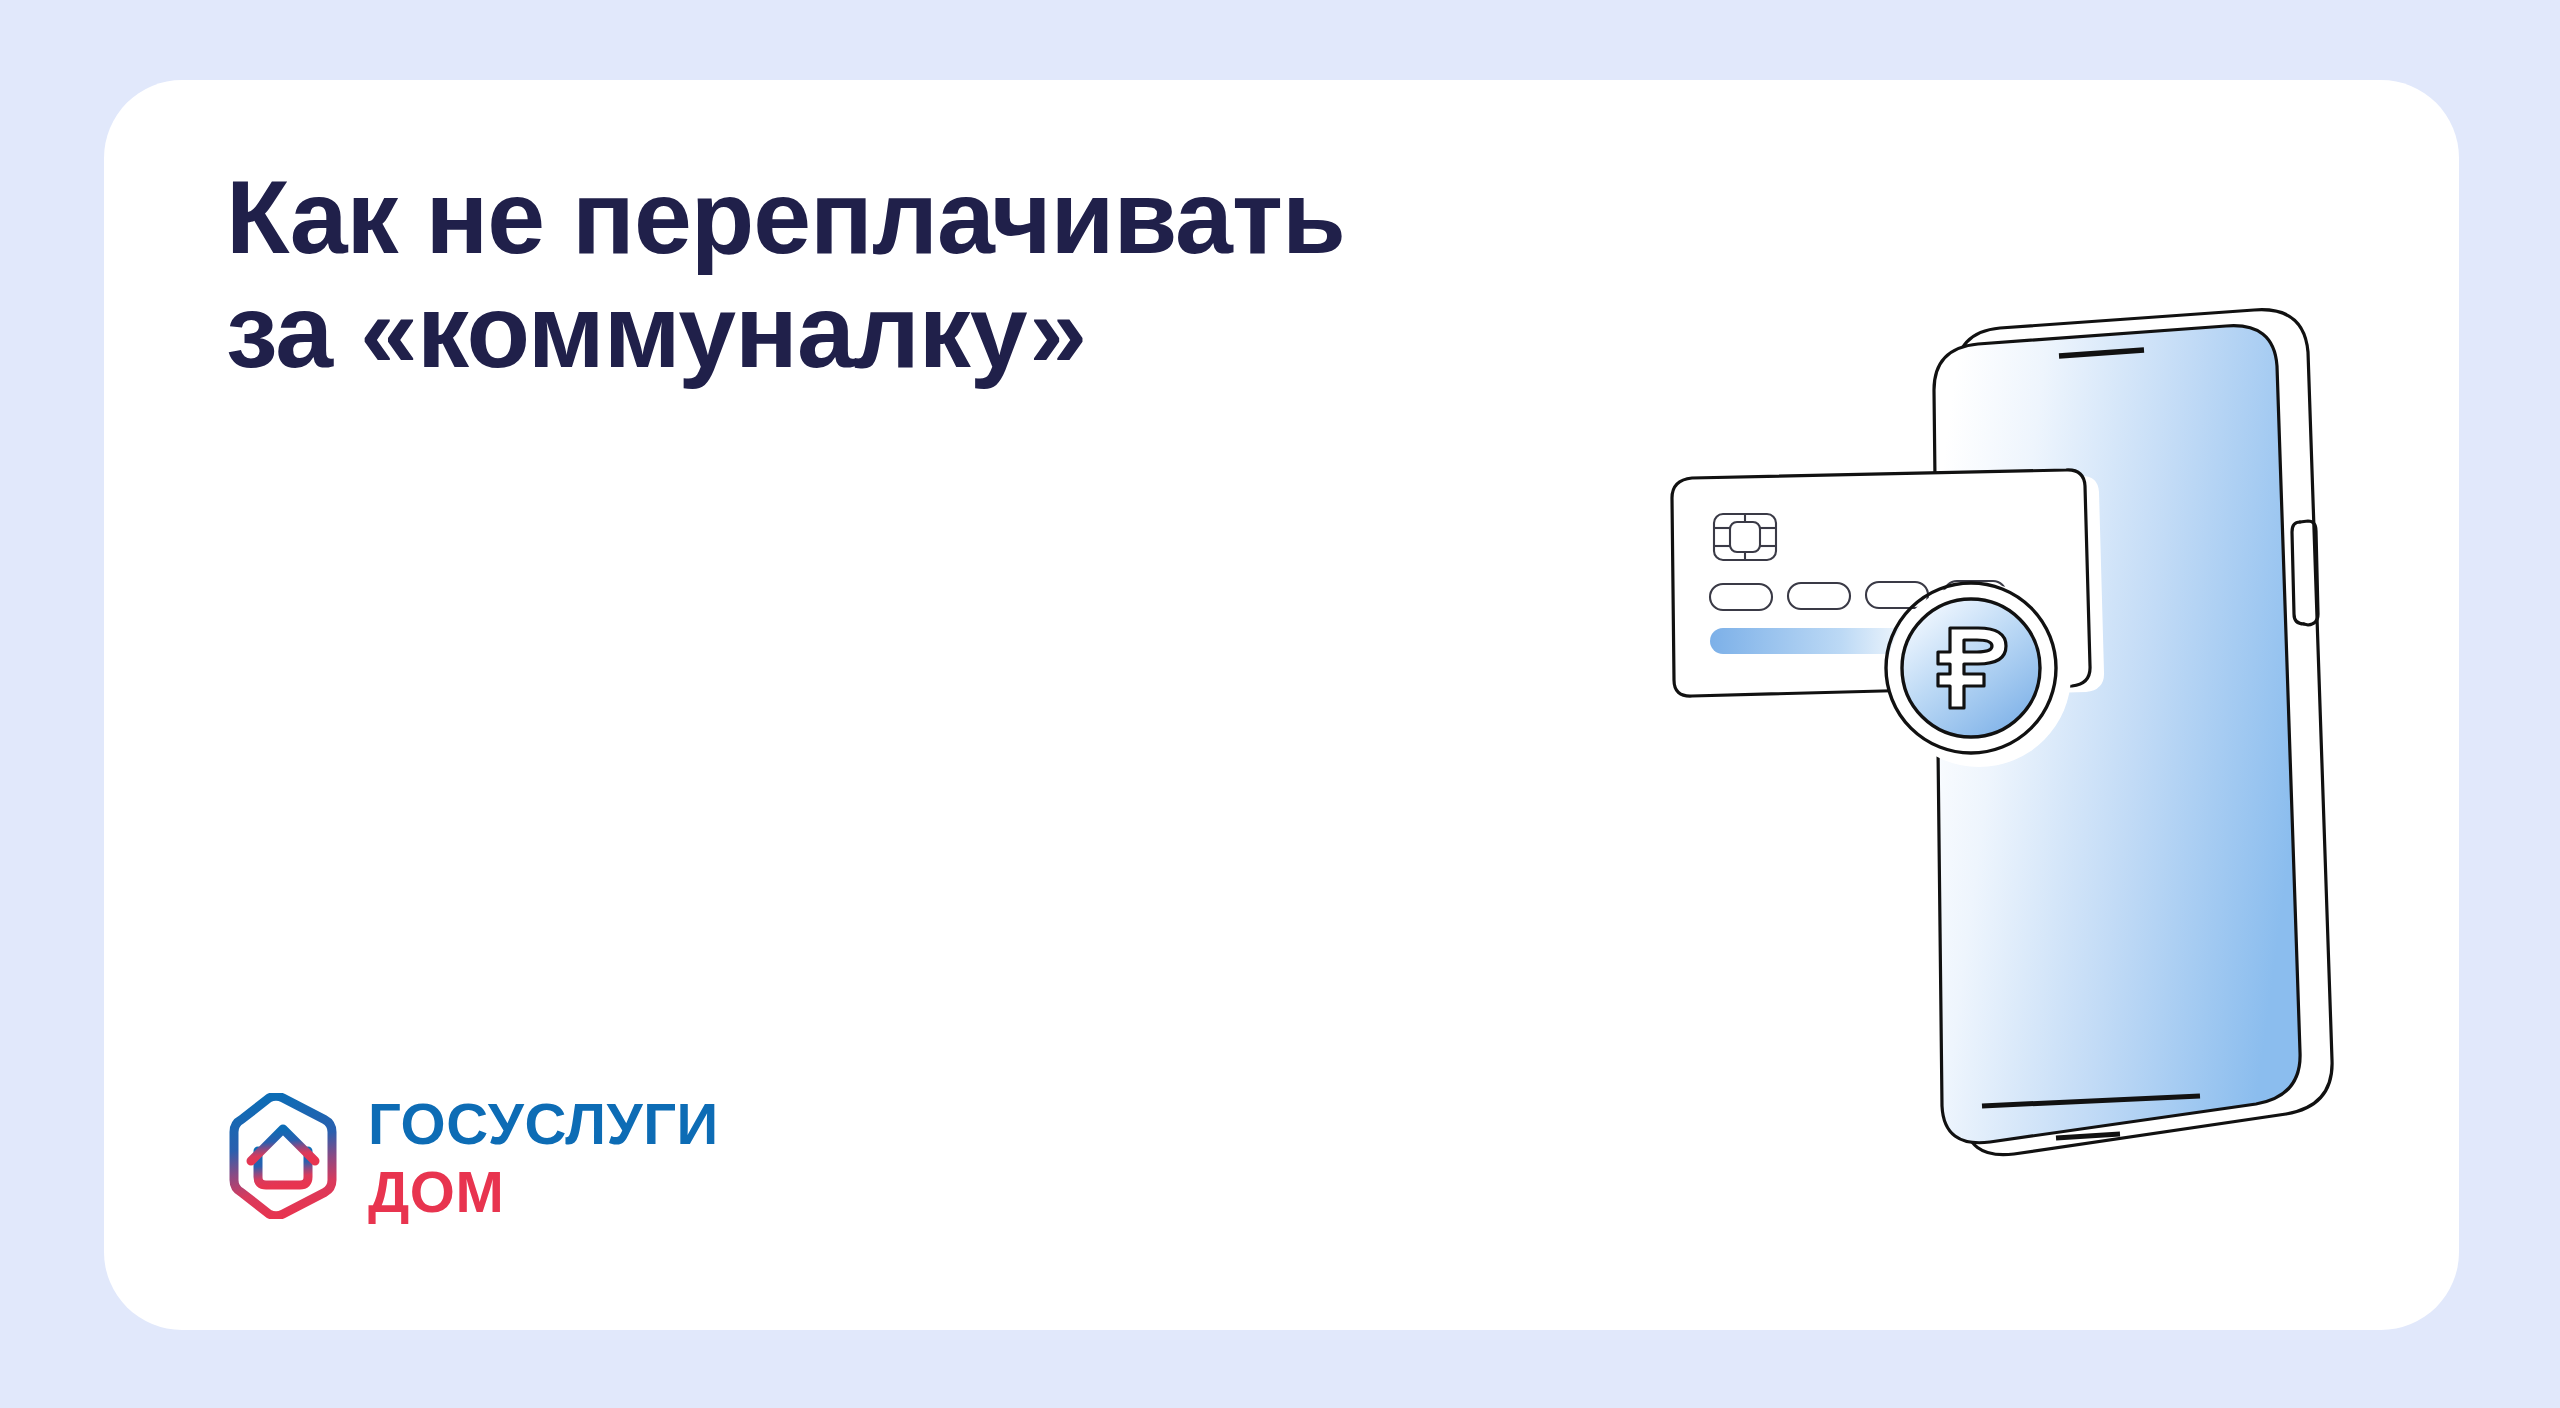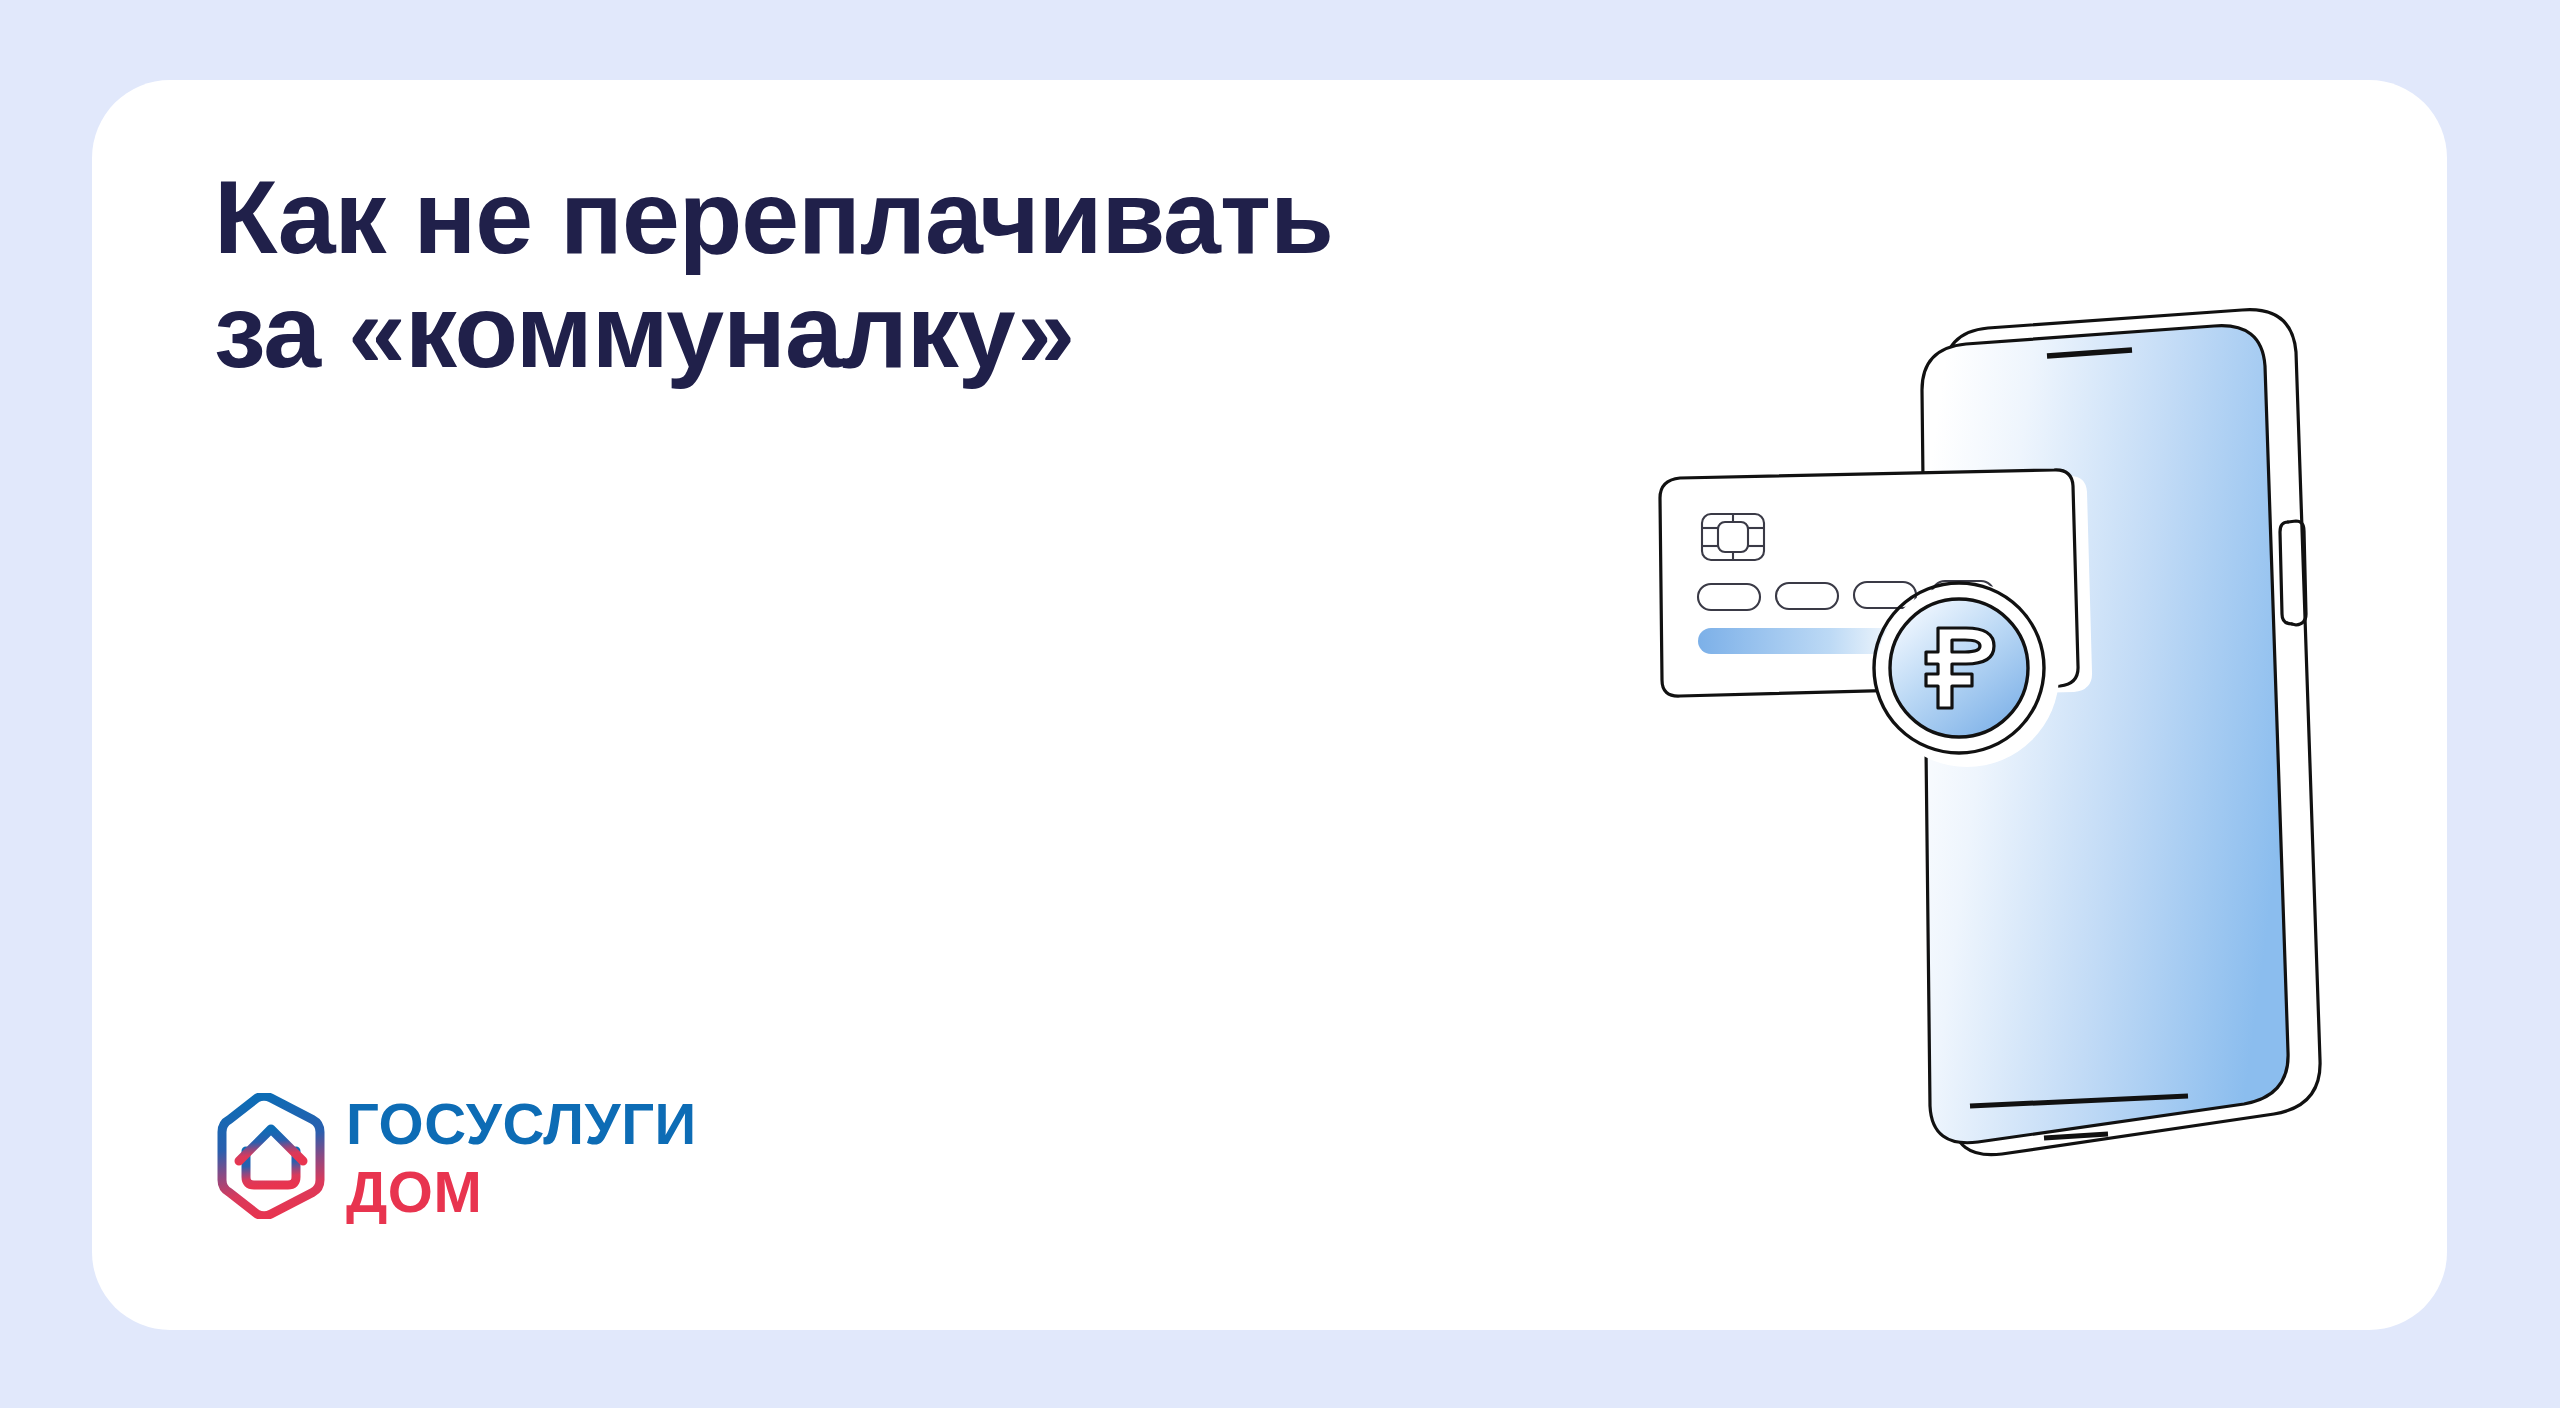--- a/index.html
+++ b/index.html
@@ -9,21 +9,21 @@
   body {
     width: 2560px;
     height: 1408px;
     background: #e1e8fb;
     font-family: "Liberation Sans", sans-serif;
     overflow: hidden;
   }
 
   #banner {
     position: absolute;
-    left: 92px;
+    left: 104px;
     top: 80px;
     width: 2355px;
     height: 1250px;
     background: #ffffff;
     border-radius: 78px;
     overflow: hidden;
   }
 
   #headline {
     position: absolute;
@@ -39,21 +39,21 @@
     white-space: pre-line;
     -webkit-font-smoothing: antialiased;
   }
 
   #logo-lockup {
     position: absolute;
     left: 120px;
     top: 1012px;
     display: flex;
     align-items: center;
-    gap: 16px;
+    gap: 26px;
     justify-content: center;
   }
   #logo-mark {
     width: 118px;
     height: 126px;
     flex: none;
     display: block;
   }
   #logo-wordmark {
     display: flex;

